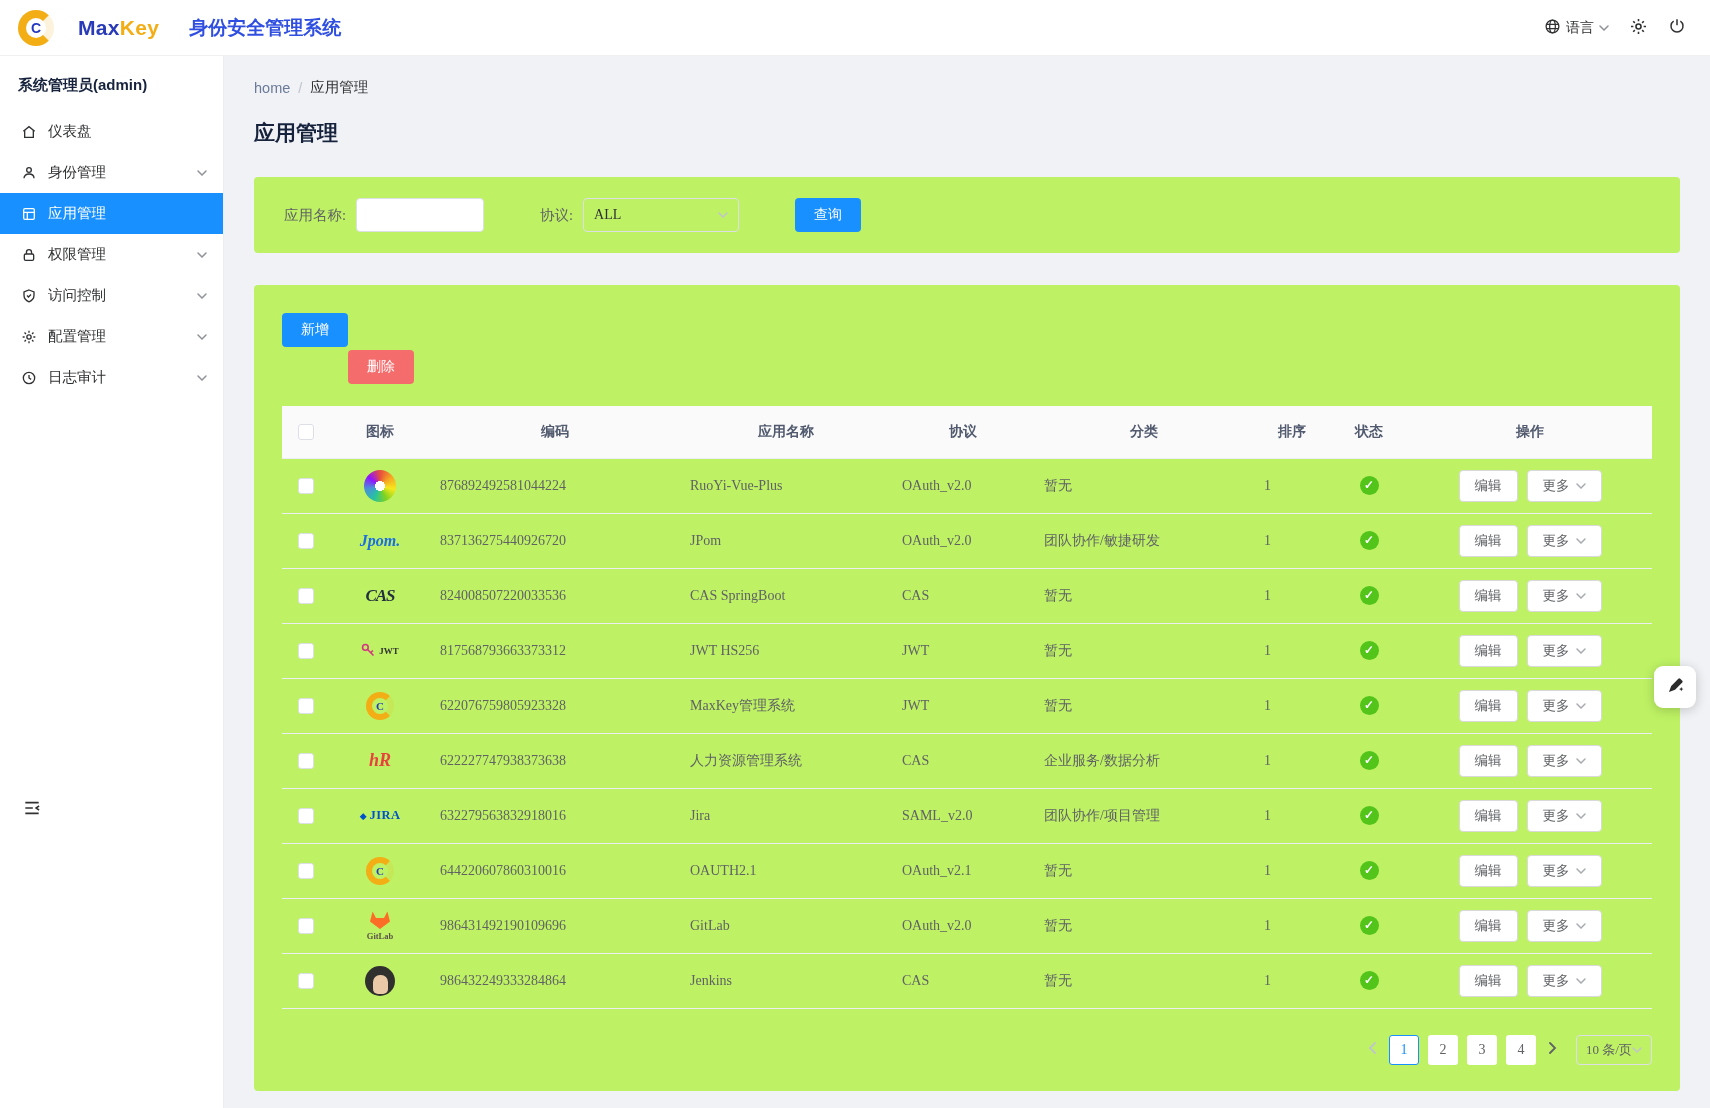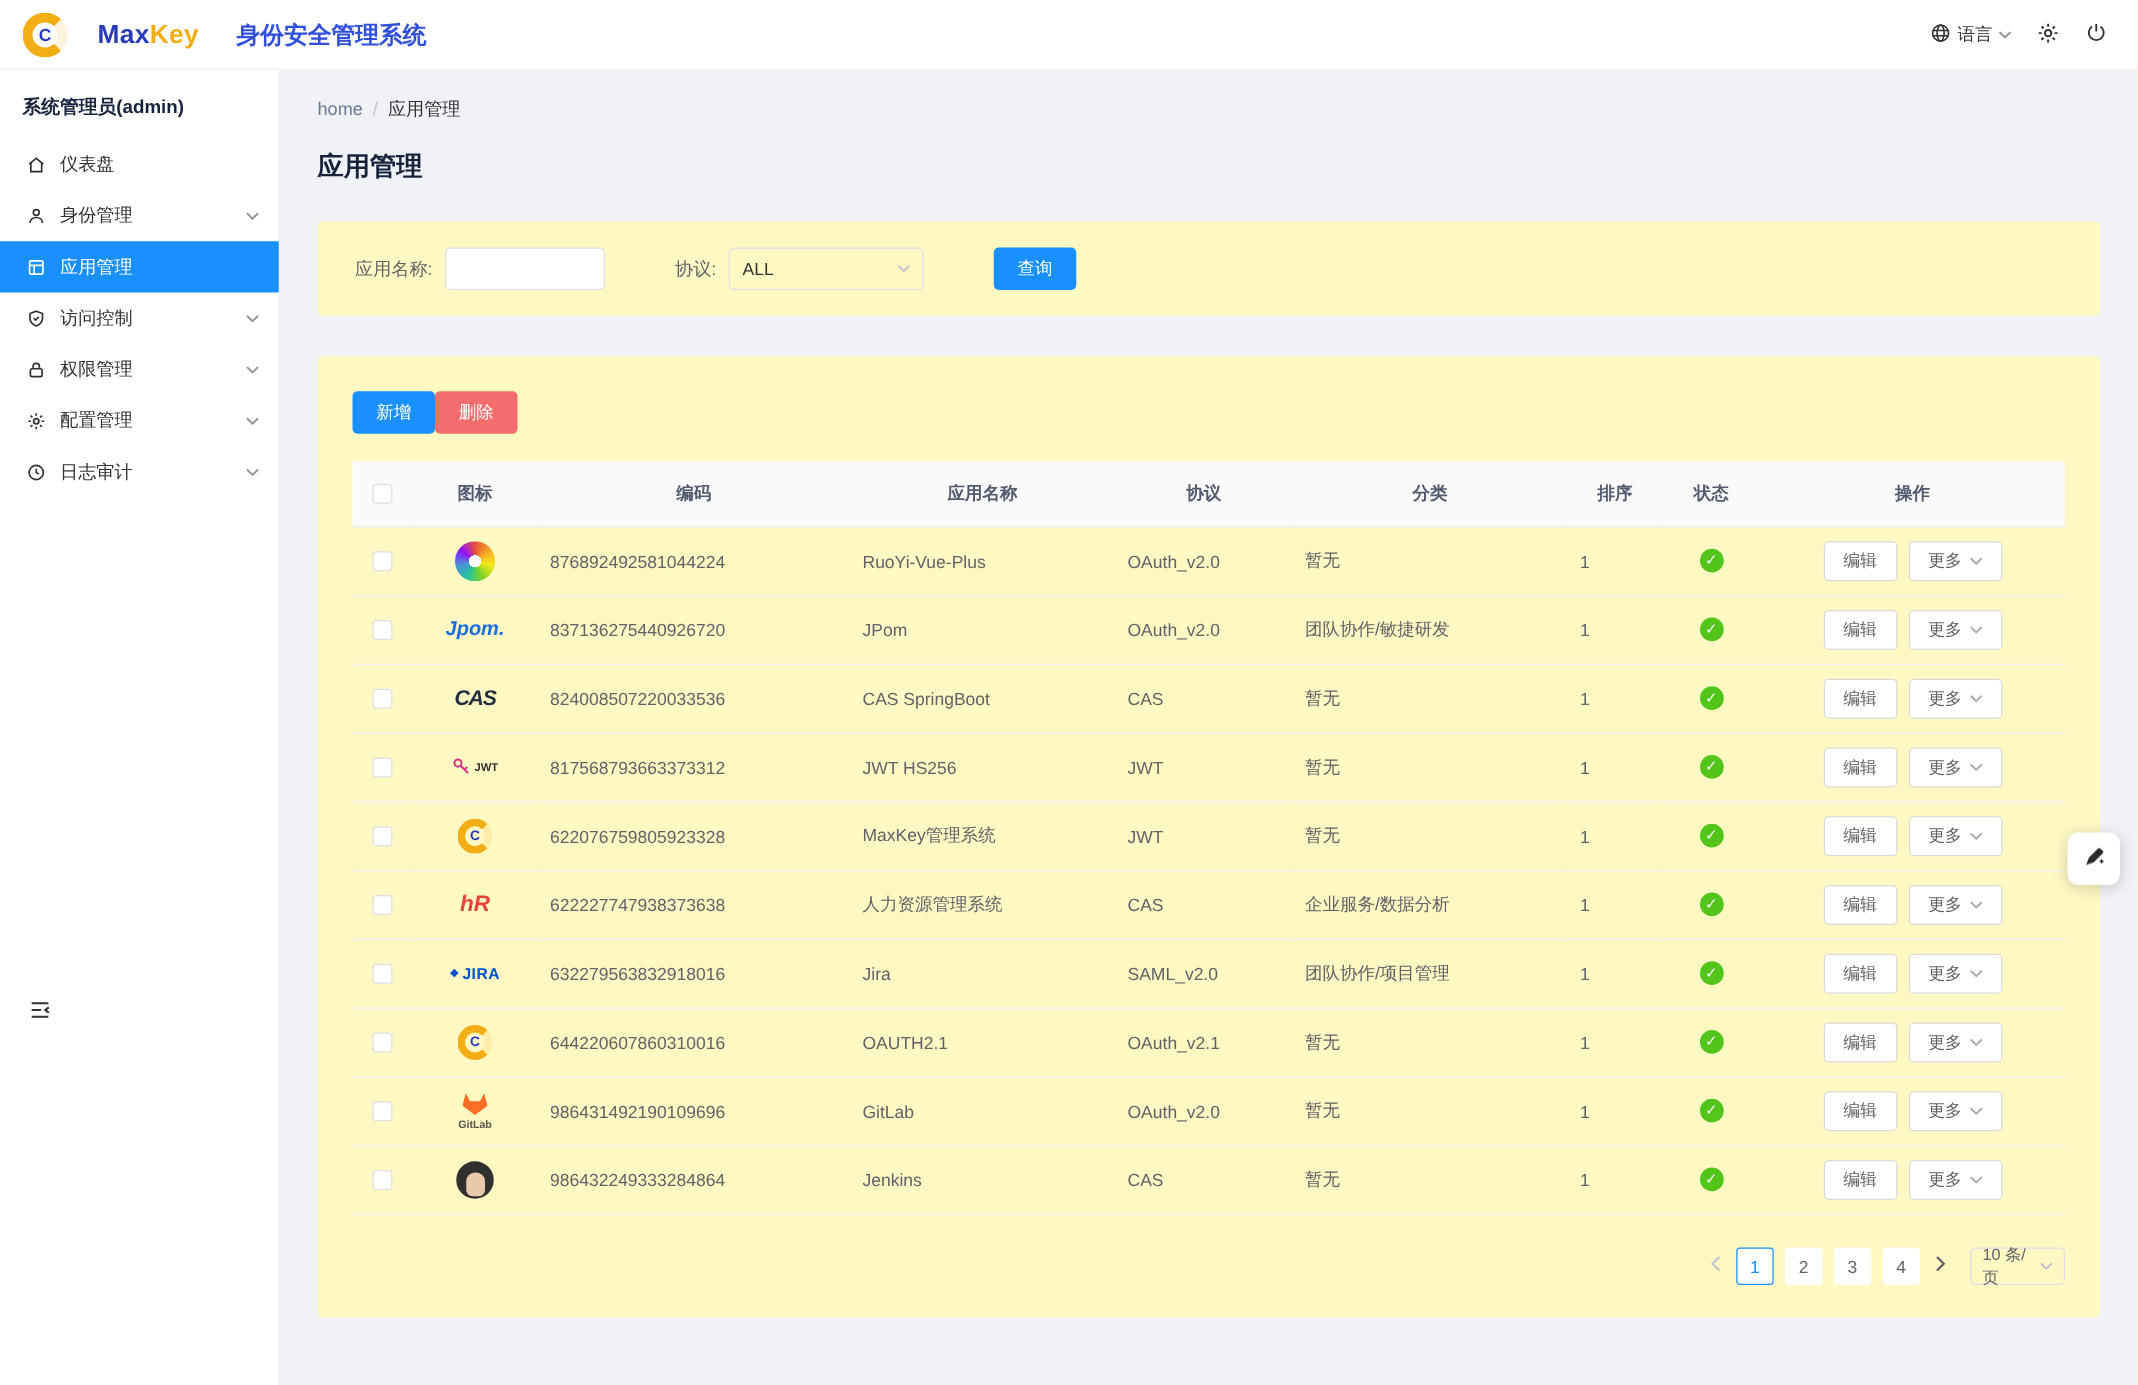--- a/index.html
+++ b/index.html
@@ -42,41 +42,41 @@
   .side-item.active .sicon { color:#fff; }
   .collapse-btn { position:absolute; left:22px; top:742px; color:#303133; cursor:pointer; }
   .main { flex:1; padding:16px 30px 0 30px; overflow:hidden; }
   
   .breadcrumb { display:flex; align-items:center; gap:8px; font-size:14.5px; margin-top:6px; }
   .breadcrumb .bc-home { color:#6b7a99; cursor:pointer; }
   .breadcrumb .bc-sep { color:#c0c4cc; }
   .breadcrumb .bc-cur { color:#303133; }
   .page-title { margin-top:22px; font-size:21px; font-weight:600; color:#17233d; }
   
-  .card { background:#fef9c3; border-radius:4px; }
+  .card { background:#bef264; border-radius:4px;font-family:Liberation Serif, serif; }
   .filter-card { margin-top:30px; height:76px; display:flex; align-items:center; padding:0 30px; }
   .filter-card label { color:#606266; font-size:14.5px; }
   .text-input {
     width:128px; height:34px; border:1px solid #dcdfe6; border-radius:4px;
     margin-left:10px; padding:0 10px; font-size:14px; color:#303133; outline:none;
     font-family:inherit;
   }
   .proto-label { margin-left:56px; }
   .select {
     width:156px; height:34px; border:1px solid #dcdfe6; border-radius:4px;
     margin-left:10px; display:flex; align-items:center; justify-content:space-between;
     padding:0 10px; cursor:pointer; color:#303133;
   }
   .select .chev { color:#c0c4cc; display:flex; }
   .btn {
     height:34px; padding:0 19px; border:none; border-radius:4px; color:#fff;
     font-size:14px; cursor:pointer; font-family:inherit;
   }
   .btn.primary { background:#1890ff; }
-  .btn.danger { background:#f56c6c; }
+  .btn.danger { background:#f56c6c;margin-top:37px; }
   .btn.search { margin-left:56px; }
   
   .table-card { margin-top:32px; padding:28px 28px 26px 28px; }
   .toolbar { display:flex; margin-bottom:22px; }
   table { width:100%; border-collapse:collapse; table-layout:fixed; }
   thead th {
     background:#fafafa; height:52px; font-size:14px; font-weight:700; color:#515a6e;
     text-align:center; border-bottom:1px solid #ebeef5;
   }
   tbody td {
@@ -228,40 +228,40 @@
             <rect x="4" y="4" width="16" height="16" rx="2"></rect>
             <path d="M4 9.5 h16 M9.5 9.5 V20"></path>
           </svg>
         </span>
       <span>应用管理</span>
     </div>
 
     <div class="side-item">
       <span class="sicon">
           <svg viewBox="0 0 24 24" width="16" height="16" fill="none" stroke="currentColor" stroke-width="2">
-            <path d="M12 3 l7.5 2.8 V11 c0 4.8-3.2 8.1-7.5 9.7 C7.7 19.1 4.5 15.8 4.5 11 V5.8 Z"></path>
-            <path d="M9 11.3 l2.2 2.2 L15 9.8"></path>
-          </svg>
-        </span>
-      <span>访问控制</span>
+            <rect x="5" y="10.5" width="14" height="9.5" rx="2"></rect>
+            <path d="M8.2 10.5 V7.8 a3.8 3.8 0 0 1 7.6 0 v2.7"></path>
+          </svg>
+        </span>
+      <span>权限管理</span>
       <span class="schev">
           <svg width="10" height="6" viewBox="0 0 10 6">
             <path d="M1 1 L5 5 L9 1" fill="none" stroke="currentColor" stroke-width="1.5" stroke-linecap="round"></path>
           </svg>
         </span>
     </div>
 
     <div class="side-item">
       <span class="sicon">
           <svg viewBox="0 0 24 24" width="16" height="16" fill="none" stroke="currentColor" stroke-width="2">
-            <rect x="5" y="10.5" width="14" height="9.5" rx="2"></rect>
-            <path d="M8.2 10.5 V7.8 a3.8 3.8 0 0 1 7.6 0 v2.7"></path>
-          </svg>
-        </span>
-      <span>权限管理</span>
+            <path d="M12 3 l7.5 2.8 V11 c0 4.8-3.2 8.1-7.5 9.7 C7.7 19.1 4.5 15.8 4.5 11 V5.8 Z"></path>
+            <path d="M9 11.3 l2.2 2.2 L15 9.8"></path>
+          </svg>
+        </span>
+      <span>访问控制</span>
       <span class="schev">
           <svg width="10" height="6" viewBox="0 0 10 6">
             <path d="M1 1 L5 5 L9 1" fill="none" stroke="currentColor" stroke-width="1.5" stroke-linecap="round"></path>
           </svg>
         </span>
     </div>
 
     <div class="side-item">
       <span class="sicon">
           <svg viewBox="0 0 24 24" width="16" height="16" fill="none" stroke="currentColor" stroke-width="2">

